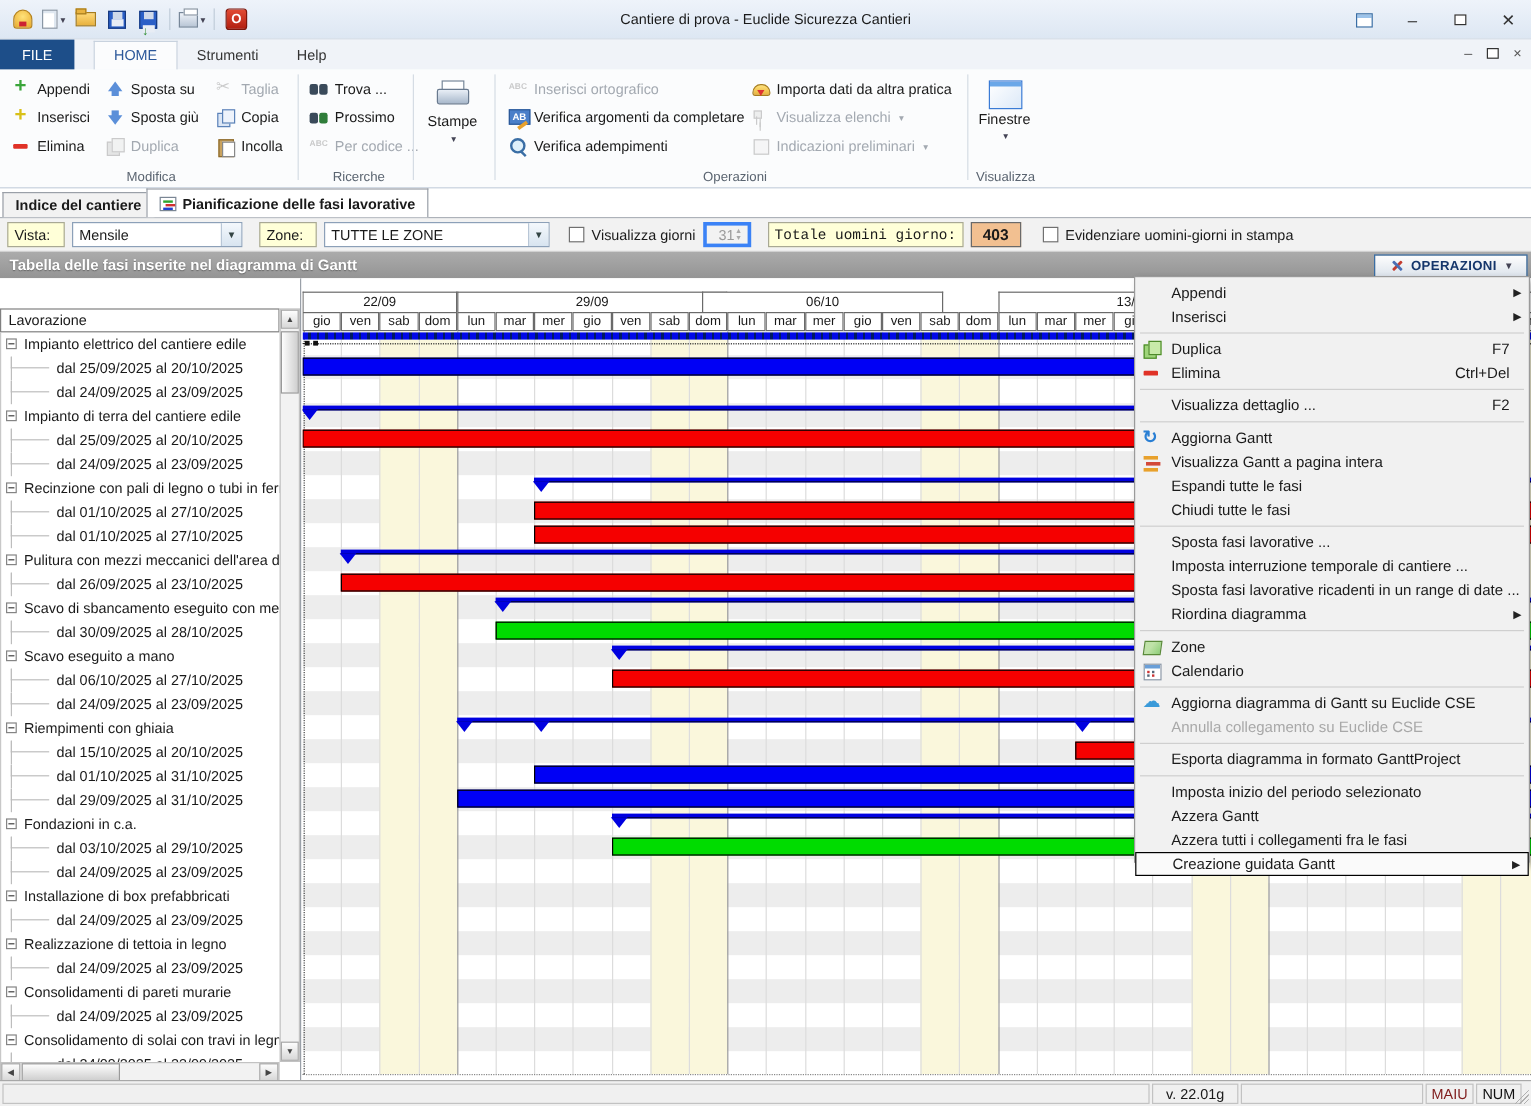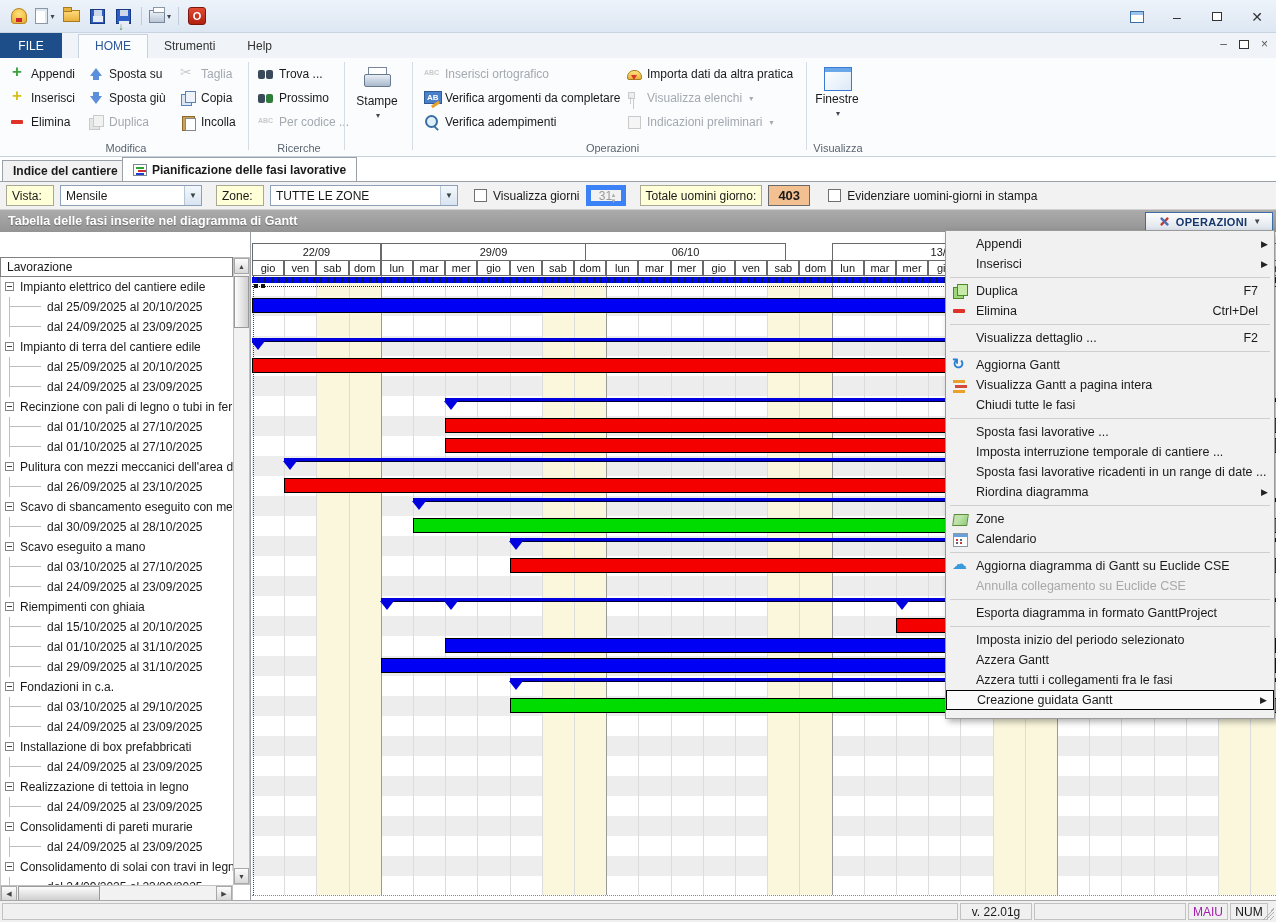--- a/index.html
+++ b/index.html
@@ -109,21 +109,21 @@
   .vtab.active { height:24px; background:#fff; z-index:2; }
   .vtab1 { left:2px; }
   .vtab2 { left:122px; }
 
   
   .filterbar { position:absolute; left:0; top:182px; width:1276px; height:28px; background:#f2f2f2; display:flex; align-items:center; gap:6px; padding-left:6px; border-bottom:1px solid #d0d0d0; }
   .ylab { background:#ffffd8; border:1px solid #a8a894; height:21px; display:flex; align-items:center; padding:0 5px; font-size:12px; }
   .combo { background:#fff; border:1px solid #8ca0b8; height:21px; display:flex; align-items:center; font-size:12px; position:relative; padding-left:5px; }
   .combo .carr { position:absolute; right:0; top:0; bottom:0; width:17px; background:linear-gradient(#f4f8fc,#d8e4f0); border-left:1px solid #b8c6d6; display:flex; align-items:center; justify-content:center; font-size:8px; color:#344; }
   .cbx { width:13px; height:13px; background:#fff; border:1px solid #707070; flex:none; }
-  .spin { width:40px; height:21px; border:5px solid #3b82f6; background:#f2f2f2; color:#9a9a9a; display:flex; align-items:center; justify-content:center; position:relative; font-size:12px; }
+  .spin { width:40px; height:21px; border:3px solid #3b82f6; background:#f2f2f2; color:#9a9a9a; display:flex; align-items:center; justify-content:center; position:relative; font-size:12px; }
   .spin .sarr { position:absolute; right:1px; top:1px; bottom:1px; width:12px; display:flex; flex-direction:column; justify-content:space-between; font-size:6px; color:#aaa; align-items:center; padding:1px 0; }
   .valbox { background:#f2c091; border:1px solid #6a6a6a; height:21px; min-width:42px; display:flex; align-items:center; justify-content:center; font-weight:bold; font-size:13px; }
 
   
   .graybar { position:absolute; left:0; top:210px; width:1276px; height:22px; background:linear-gradient(#ababab,#949494); display:flex; align-items:center; }
   .graybar .gtitle { color:#fff; font-weight:bold; font-size:12.5px; padding-left:8px; text-shadow:0 1px 1px #666; }
   .opbtn { position:absolute; right:3px; top:2px; height:19px; width:128px; background:linear-gradient(#fdfdfd,#dde4ec); border:1px solid #3a6ea5; display:flex; align-items:center; justify-content:center; gap:4px; }
   .opbtn .olbl { font-weight:bold; font-size:11px; color:#15366b; letter-spacing:.3px; }
   .opbtn .ic-tools { transform:scale(.8); }
 
@@ -209,20 +209,21 @@
       <div class="tb-sep"></div>
       <div class="tbtn">
           <span class="i-print"></span>
           <span class="ddv">▾</span>
         </div>
       <div class="tb-sep"></div>
       <div class="tbtn">
           <span class="i-stop">O</span>
         </div>
     </div>
+    <div class="tb-title">Cantiere di prova - Euclide Sicurezza Cantieri</div>
     <div class="tb-ctrls">
       <div class="wbtn">
           <span class="i-winsm"></span>
         </div>
       <div class="wbtn">–</div>
       <div class="wbtn">
           <span class="glyph-restore"></span>
         </div>
       <div class="wbtn">✕</div>
     </div>
@@ -370,21 +371,21 @@
     </div>
     <div class="cbx" style="margin-left:10px;"></div>
     <span>Visualizza giorni</span>
     <div class="spin">
       <span>31</span>
       <span class="sarr">
           <span>▲</span>
           <span>▼</span>
         </span>
     </div>
-    <div class="ylab" style="margin-left:8px;">Totale uomini giorno:</div>
+    <div class="ylab" style="margin-left:8px;font-family:Liberation Mono, monospace;">Totale uomini giorno:</div>
     <div class="valbox">403</div>
     <div class="cbx" style="margin-left:12px;"></div>
     <span>Evidenziare uomini-giorni in stampa</span>
   </div>
 
   <div class="graybar">
     <span class="gtitle">Tabella delle fasi inserite nel diagramma di Gantt</span>
     <div class="opbtn">
       <span class="ic ic-tools"></span>
       <span class="olbl">OPERAZIONI</span>
@@ -457,21 +458,21 @@
             <div class="conn"></div>
             <div class="tlbl1">dal 30/09/2025 al 28/10/2025</div>
           </div>
           <div class="trow">
             <div class="ebox"></div>
             <div class="tlbl0">Scavo eseguito a mano</div>
           </div>
           <div class="trow">
             <div class="vline"></div>
             <div class="conn"></div>
-            <div class="tlbl1">dal 03/10/2025 al 27/10/2025</div>
+            <div class="tlbl1">dal 06/10/2025 al 27/10/2025</div>
           </div>
           <div class="trow">
             <div class="vline"></div>
             <div class="conn"></div>
             <div class="tlbl1">dal 24/09/2025 al 23/09/2025</div>
           </div>
           <div class="trow">
             <div class="ebox"></div>
             <div class="tlbl0">Riempimenti con ghiaia</div>
           </div>
@@ -728,20 +729,24 @@
         <div class="mlbl">Aggiorna Gantt</div>
       </div>
       <div class="mi">
         <div class="mico">
           <div class="ic ic-gantt-bars"></div>
         </div>
         <div class="mlbl">Visualizza Gantt a pagina intera</div>
       </div>
       <div class="mi">
         <div class="mico"></div>
+        <div class="mlbl">Espandi tutte le fasi</div>
+      </div>
+      <div class="mi">
+        <div class="mico"></div>
         <div class="mlbl">Chiudi tutte le fasi</div>
       </div>
       <div class="msep"></div>
       <div class="mi">
         <div class="mico"></div>
         <div class="mlbl">Sposta fasi lavorative ...</div>
       </div>
       <div class="mi">
         <div class="mico"></div>
         <div class="mlbl">Imposta interruzione temporale di cantiere ...</div>
@@ -801,18 +806,18 @@
         <div class="mico"></div>
         <div class="mlbl">Creazione guidata Gantt</div>
         <div class="marr">▶</div>
       </div>
     </div>
 
   <div class="statusbar">
     <div class="sseg" style="left:2px; width:956px;"></div>
     <div class="sseg" style="left:960px; width:72px;">v. 22.01g</div>
     <div class="sseg" style="left:1034px; width:152px;"></div>
-    <div class="sseg" style="left:1188px; width:40px; color:#a21caf;">MAIU</div>
+    <div class="sseg" style="left:1188px; width:40px; color:#7f1d1d;">MAIU</div>
     <div class="sseg" style="left:1230px; width:38px; color:#111;">NUM</div>
     <div class="grip"></div>
   </div>
 
 </div>
 
 </body></html>

